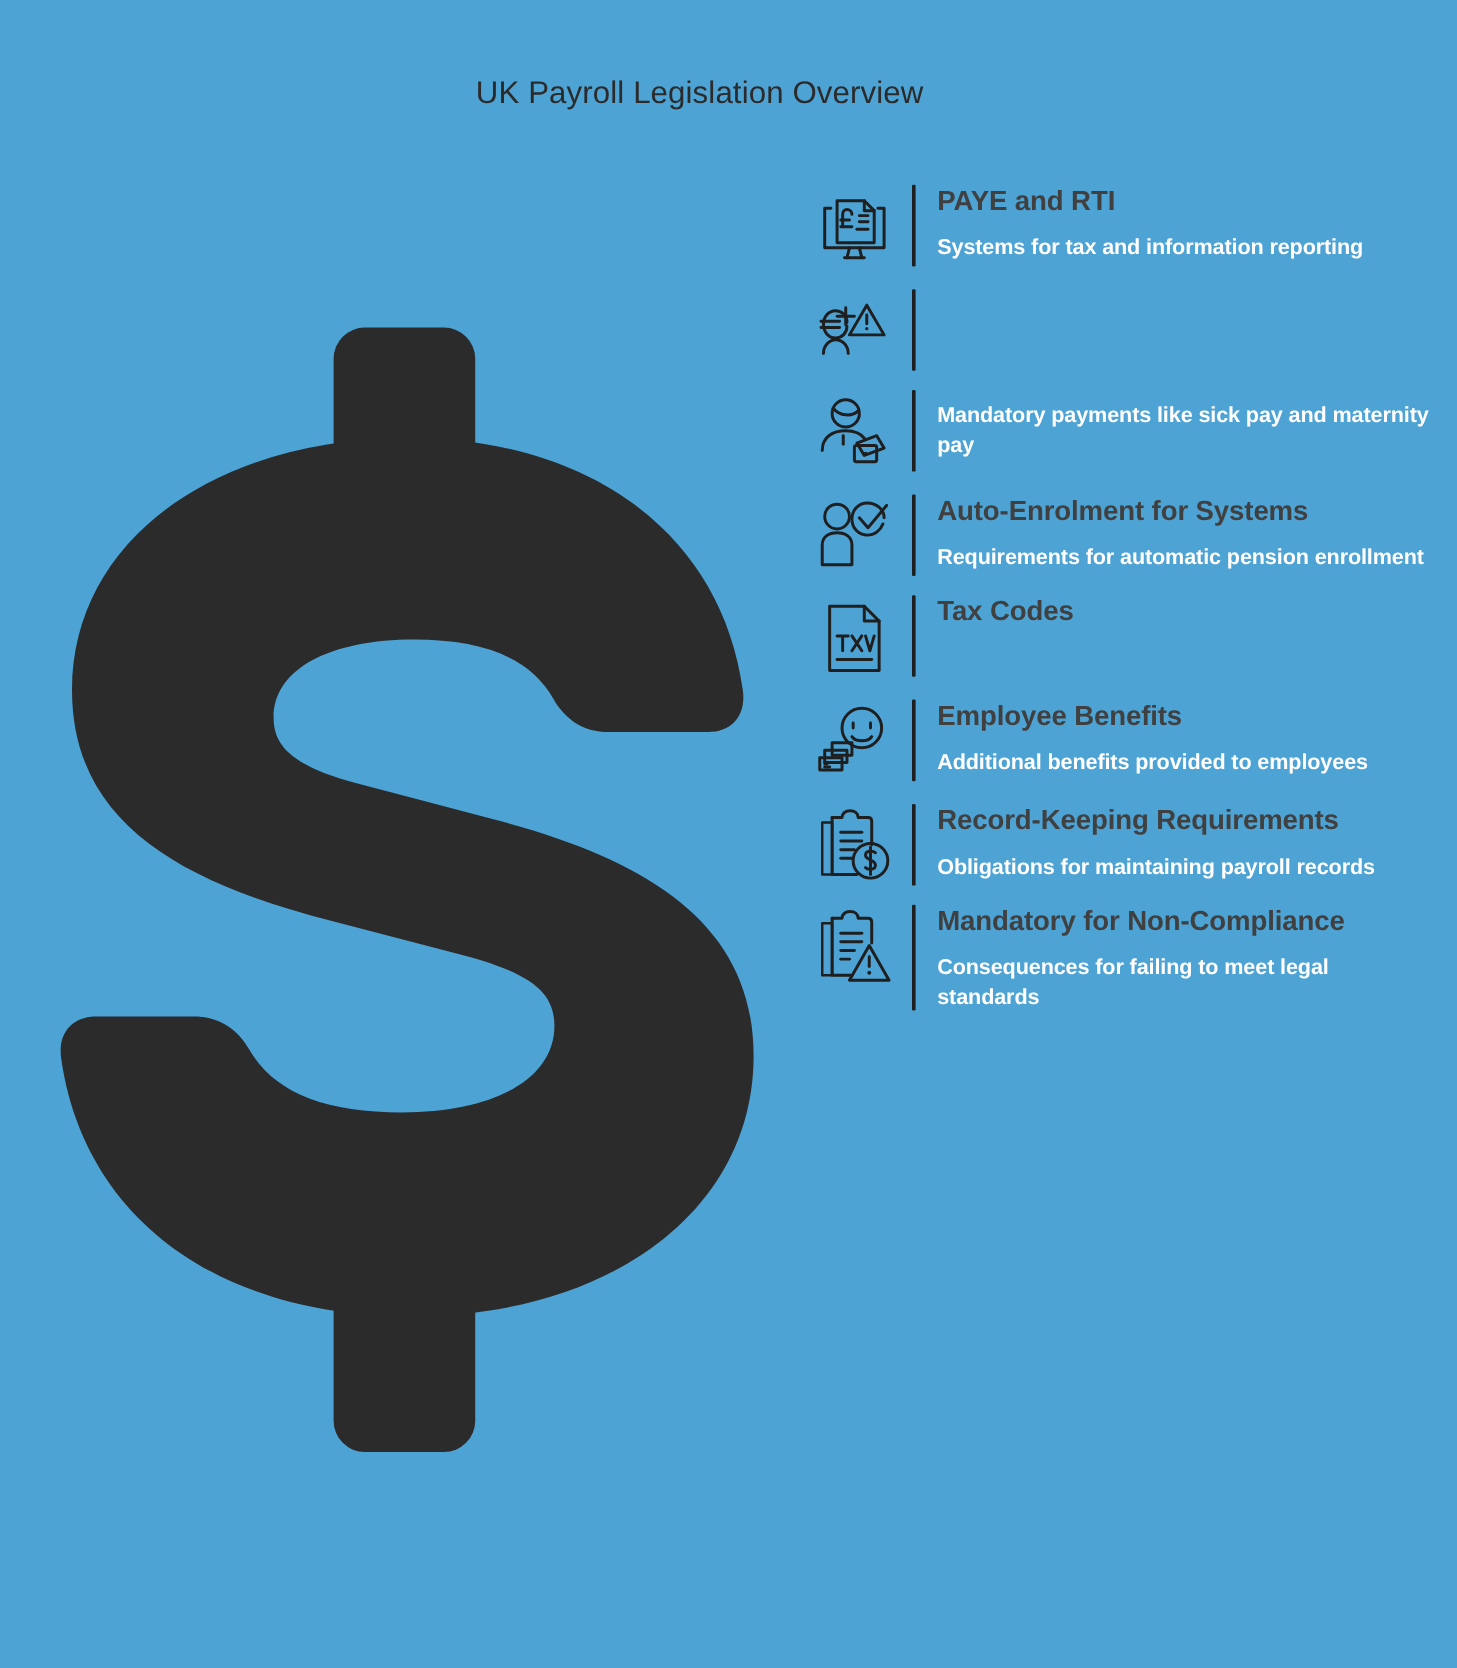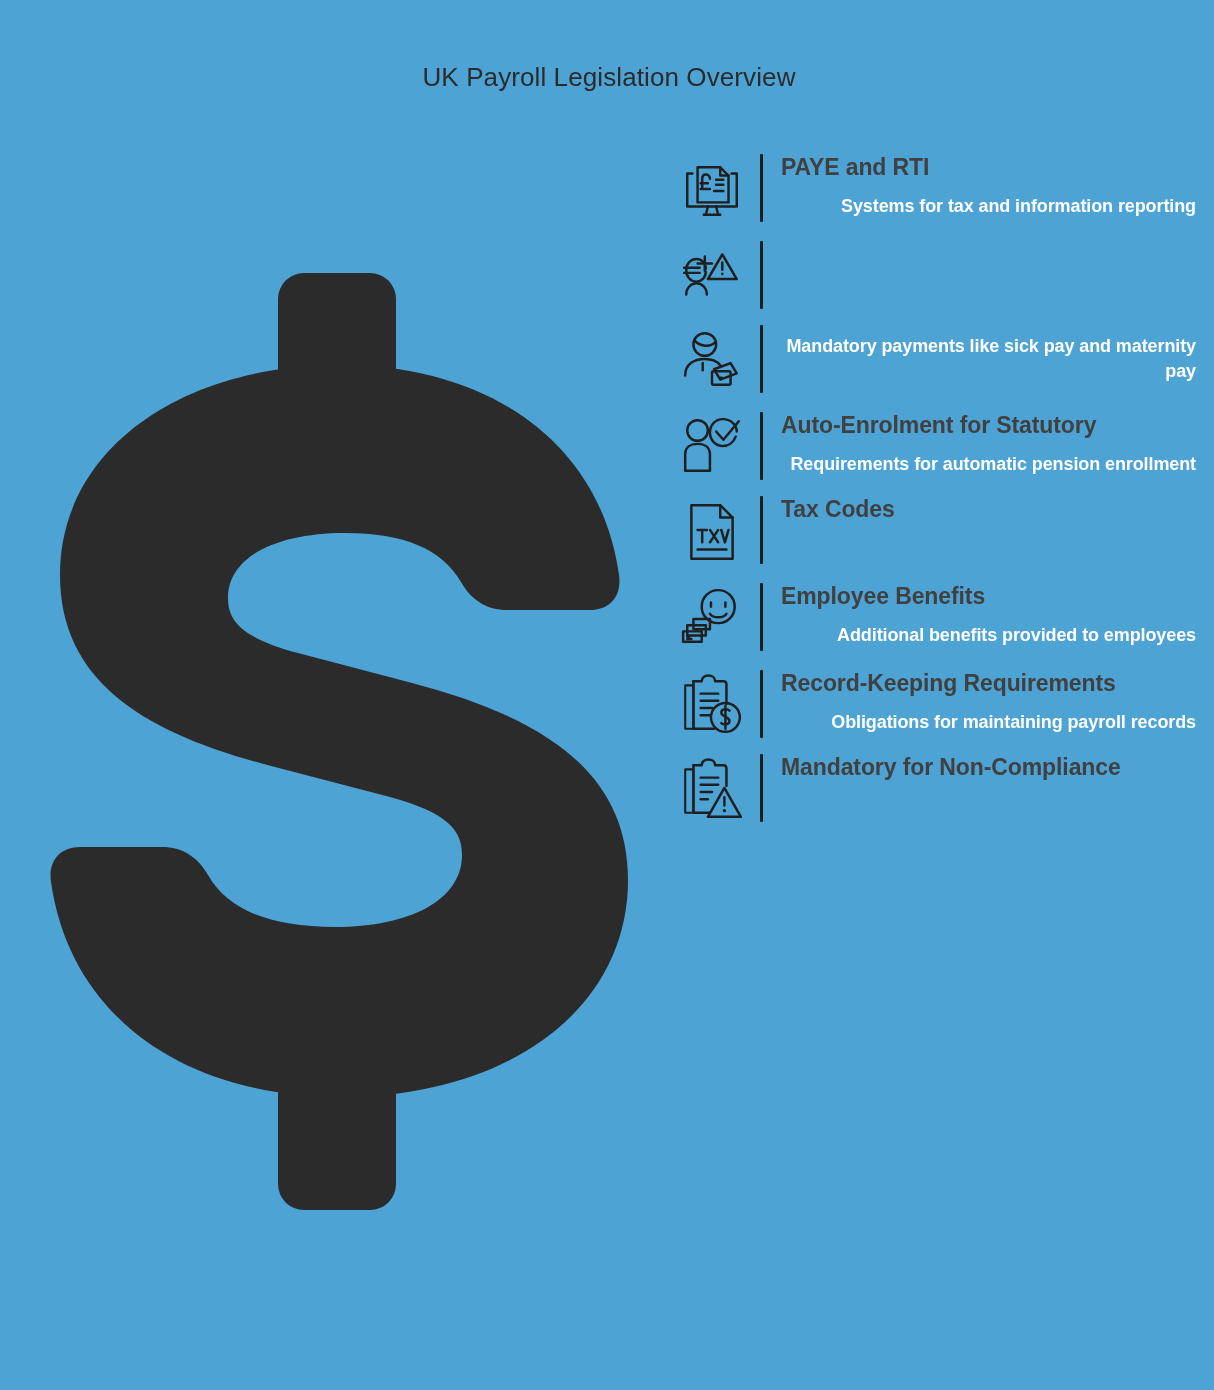--- a/index.html
+++ b/index.html
@@ -19,21 +19,20 @@
   #page-title {
     position: absolute;
     top: 62px;
     left: 0;
     width: 1166px;
     text-align: center;
     font-size: 26px;
     font-weight: 400;
     color: #2B2B2B;
     letter-spacing: 0.1px;
-    margin-left: 26px;
   }
 
   
   #dollar-wrap {
     position: absolute;
     left: 30px;
     top: 255px;
     width: 620px;
     height: 960px;
   }
@@ -88,21 +87,20 @@
     letter-spacing: -0.1px;
   }
 
   .item-desc {
     font-size: 18px;
     font-weight: bold;
     color: #FFFFFF;
     line-height: 1.4;
     margin-top: 11px;
     letter-spacing: -0.1px;
-    text-align: right;
   }
 
   
   .list-item.h2 { margin-bottom: 12px; }
 </style>
 </head>
 <body>
 
 <div id="page-title">UK Payroll Legislation Overview</div>
 
@@ -201,21 +199,21 @@
     <div class="item-icon">
       <svg width="66" height="66" viewBox="0 0 64 64" fill="none" stroke="#1F1F1F" stroke-width="2.4" stroke-linecap="round" stroke-linejoin="round">
         <circle cx="18" cy="15" r="10"></circle>
         <path d="M6 54 V38 C6 31.5 11 28 18 28 C25 28 30 31.5 30 38 V54 Z"></path>
         <path d="M56 16 C56 9 49.5 4 42.5 4 C35 4 30 10 30 17 C30 24.5 35.5 30 42.5 30 C48 30 53 26.5 55 21"></path>
         <path d="M36 16 L43 24 L58 6"></path>
       </svg>
     </div>
     <div class="item-divider"></div>
     <div class="item-text">
-      <div class="item-title">Auto-Enrolment for Statutory</div>
+      <div class="item-title">Auto-Enrolment for Systems</div>
       <div class="item-desc">Requirements for automatic pension enrollment</div>
     </div>
   </div>
 
   <div class="list-item">
     <div class="item-icon">
       <svg width="66" height="66" viewBox="0 0 64 64" fill="none" stroke="#1F1F1F" stroke-width="2.4" stroke-linecap="round" stroke-linejoin="round">
         <path d="M12 6 H40 L52 18 V58 H12 Z"></path>
         <path d="M40 6 V18 H52"></path>
         <path d="M18 30 H27 M22.5 30 V42"></path>
@@ -281,16 +279,17 @@
         <path d="M21 34 H32"></path>
         <path d="M21 41 H28"></path>
         <path d="M44 30 L60 58 H28 Z"></path>
         <path d="M44 39 V47"></path>
         <circle cx="44" cy="52" r="1.6" fill="#1F1F1F" stroke="none"></circle>
       </svg>
     </div>
     <div class="item-divider"></div>
     <div class="item-text">
       <div class="item-title">Mandatory for Non-Compliance</div>
+      <div class="item-desc">Consequences for failing to meet legal standards</div>
     </div>
   </div>
 
 </div>
 
 </body></html>

